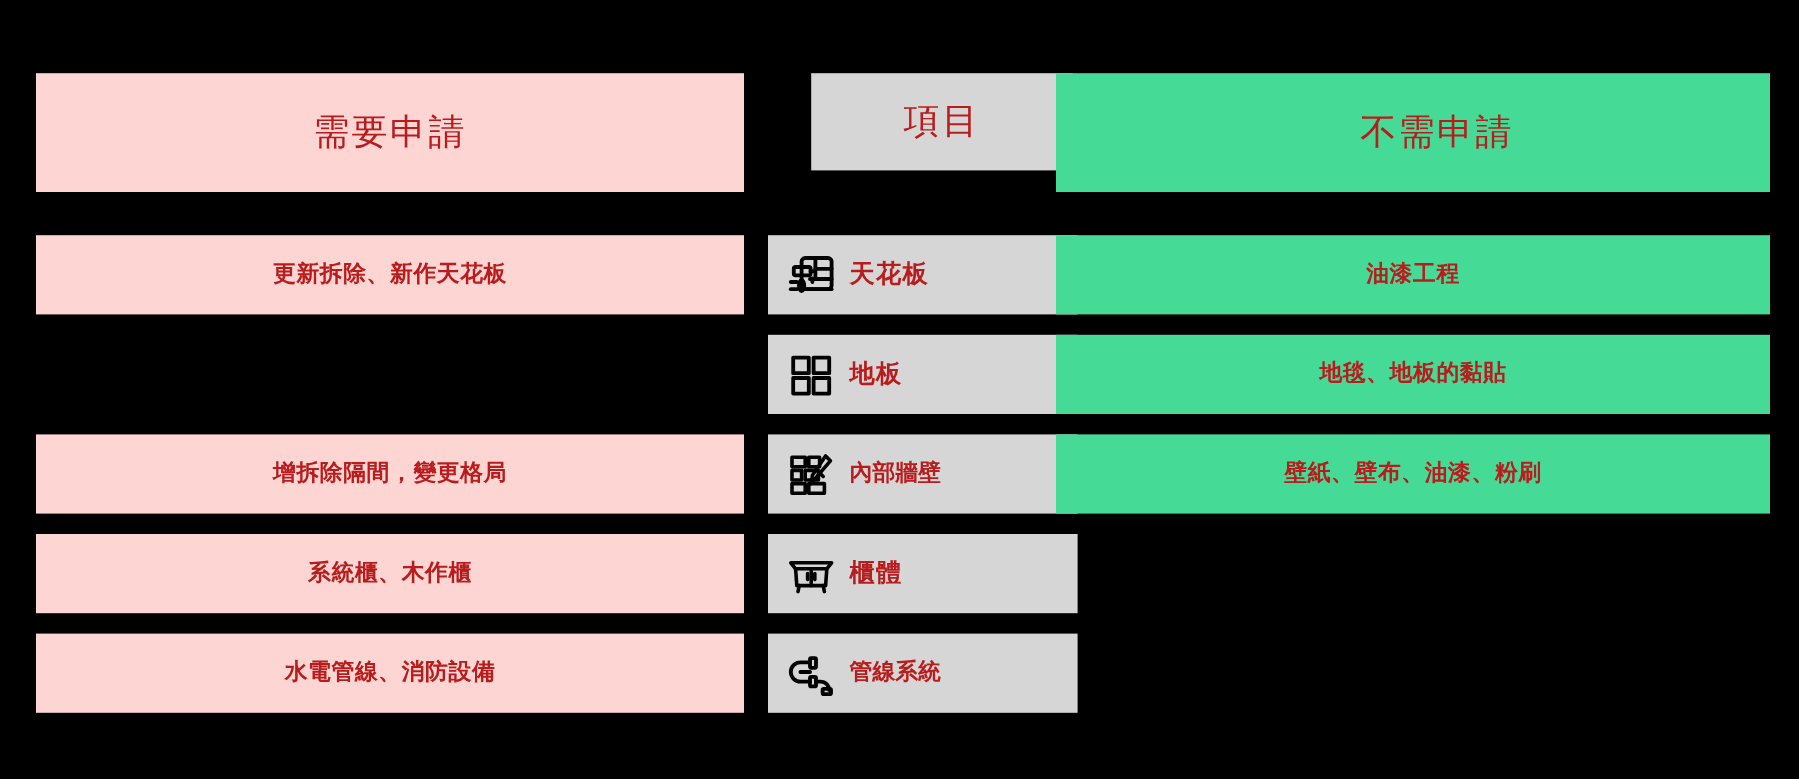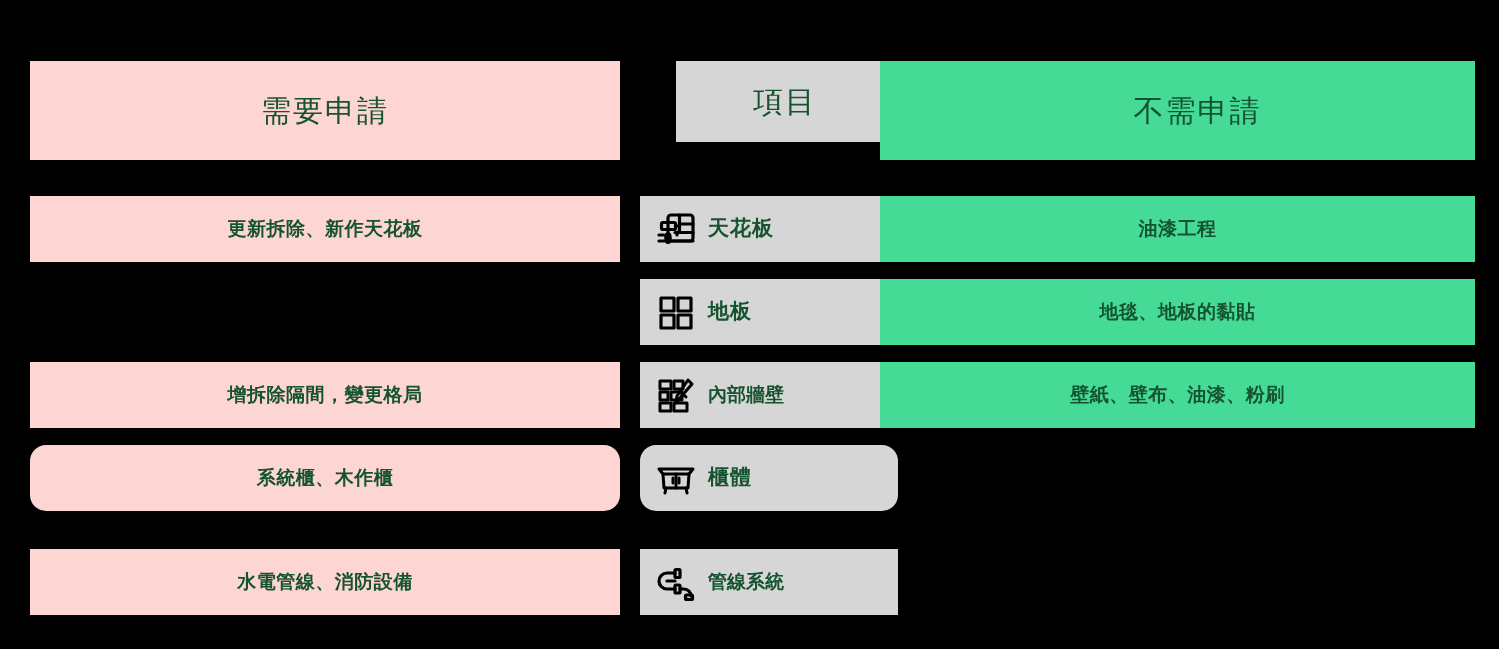--- a/index.html
+++ b/index.html
@@ -15,26 +15,25 @@
     width: 1499px;
     height: 649px;
     background: #000000;
   }
 
   .cell {
     position: absolute;
     display: flex;
     align-items: center;
     justify-content: center;
-    color: #14532d;
+    color: #b91c1c;
     font-weight: bold;
     line-height: 1.1;
     white-space: nowrap;
     letter-spacing: 0.5px;
-    font-family: Liberation Serif, serif;
   }
 
   
   .header-cell {
     font-size: 30px;
     font-weight: 500;
     letter-spacing: 2px;
   }
   .hdr-left   { left: 30px;  top: 61px; width: 590px; height: 99px; background: var(--pink); }
   .hdr-mid    { left: 676px; top: 61px; width: 218px; height: 81px; background: var(--gray); }
@@ -42,22 +41,22 @@
 
   
   .left-cell  { left: 30px;  width: 590px; background: var(--pink);  font-size: 19px; }
   .mid-cell   { left: 640px; width: 258px; background: var(--gray);  font-size: 21px;
                 justify-content: flex-start; padding-left: 14px; gap: 10px; }
   .right-cell { left: 880px; width: 595px; background: var(--green); font-size: 19px; }
 
   .r1 { top: 196px; height: 66px; }
   .r2 { top: 279px; height: 66px; }
   .r3 { top: 362px; height: 66px; }
-  .r4 { top: 445px; height: 66px; border-radius: 16px; }
-  .r5 { top: 528px; height: 66px; margin-top: 21px; }
+  .r4 { top: 445px; height: 66px; }
+  .r5 { top: 528px; height: 66px; }
 
   .mid-icon {
     flex: 0 0 auto;
     width: 44px;
     height: 44px;
     display: flex;
     align-items: center;
     justify-content: center;
   }
   .mid-icon svg { display: block; }

